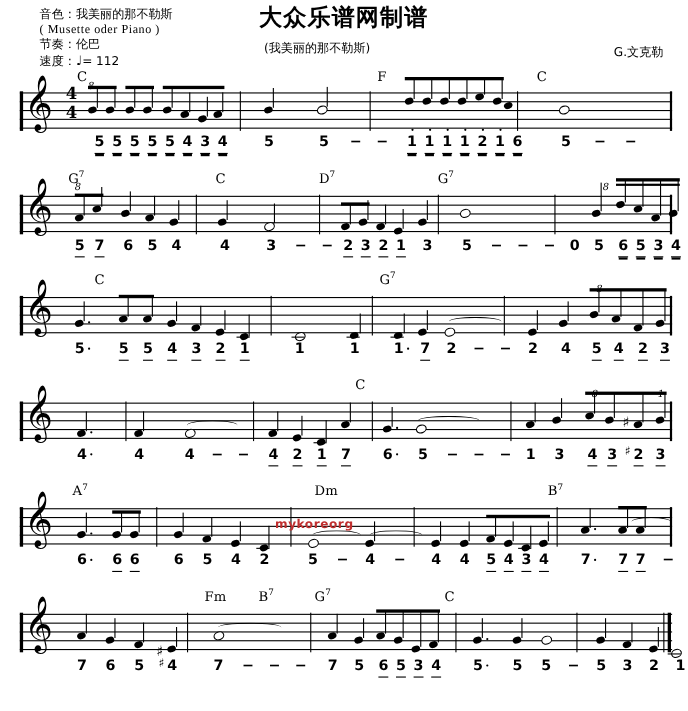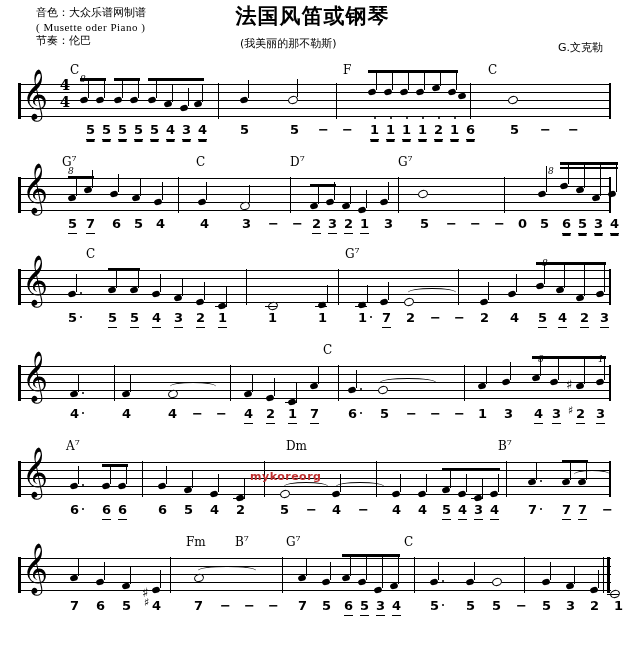--- a/index.html
+++ b/index.html
@@ -275,25 +275,28 @@
     color: #c03030;
     letter-spacing: 0.5px;
   }
 </style>
 </head>
 <body>
 
 <div class="sheet">
 
   <div class="header">
-    <div class="title">法国风笛或钢琴</div>
+    <div class="title">大众乐谱网制谱</div>
     <div class="meta-left">
-      <div class="row">音色：大众乐谱网制谱</div>
+      <div class="row">音色：我美丽的那不勒斯</div>
       <div class="row musette">( Musette oder Piano )</div>
       <div class="row">节奏：伦巴</div>
+      <div class="row">
+        <span>速度：</span><span class="tempo-note">♩</span><span>= 112</span>
+      </div>
     </div>
     <div class="subnote">(我美丽的那不勒斯)</div>
     <div class="composer">G.文克勒</div>
   </div>
 
   <div class="system" style="height:88px;">
     <div class="staff">
       <div class="line l0"></div>
         <div class="line l1"></div>
         <div class="line l2"></div>

